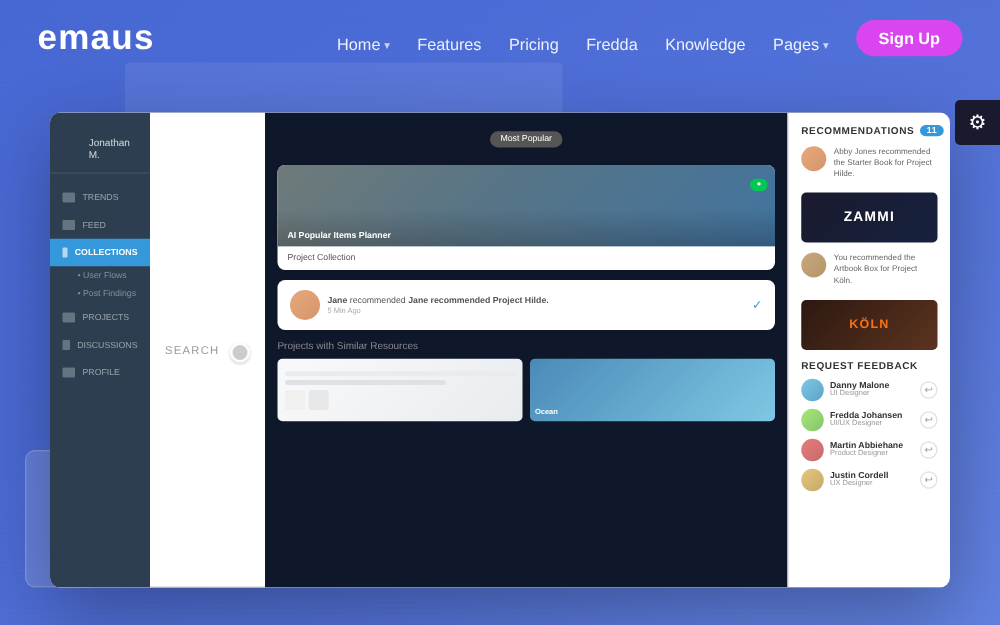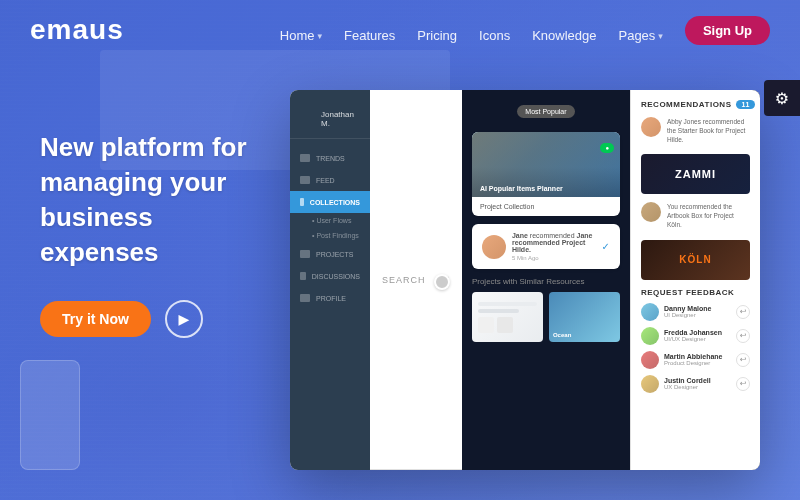--- a/index.html
+++ b/index.html
@@ -68,21 +68,21 @@
       display: flex;
       align-items: center;
       gap: 3px;
       margin-top: 11px;
     }
     .nav-chevron {
       font-size: 9px;
       color: rgba(255,255,255,0.7);
     }
     .btn-signup {
-      background: #be185d;
+      background: #d946ef;
       color: white;
       border: none;
       border-radius: 20px;
       padding: 7px 18px;
       font-size: 13px;
       font-weight: 600;
       cursor: pointer;
     }
 
     
@@ -615,41 +615,32 @@
 
 <nav class="navbar">
   <div class="navbar-brand">emaus</div>
   <div class="navbar-nav">
     <span class="nav-link">
       <span>Home</span>
       <span class="nav-chevron">▾</span>
     </span>
     <span class="nav-link">Features</span>
     <span class="nav-link">Pricing</span>
-    <span class="nav-link">Icons</span>
+    <span class="nav-link">Fredda</span>
     <span class="nav-link">Knowledge</span>
     <span class="nav-link">
       <span>Pages</span>
       <span class="nav-chevron">▾</span>
     </span>
     <button class="btn-signup">Sign Up</button>
   </div>
 </nav>
 
 <div class="hero-content">
 
-  <div class="hero-left">
-    <h1 class="hero-title">New platform for managing your business expenses</h1>
-    <div class="hero-actions">
-      <button class="btn-try">Try it Now</button>
-      <button class="btn-play">
-        <span>▶</span>
-      </button>
-    </div>
-  </div>
 
   <div class="app-screenshot">
     <div class="app-window">
 
       <div class="app-sidebar">
         <div class="sidebar-user">
           <div class="sidebar-avatar"></div>
           <span class="sidebar-username">Jonathan M.</span>
         </div>
         <div class="sidebar-item">

